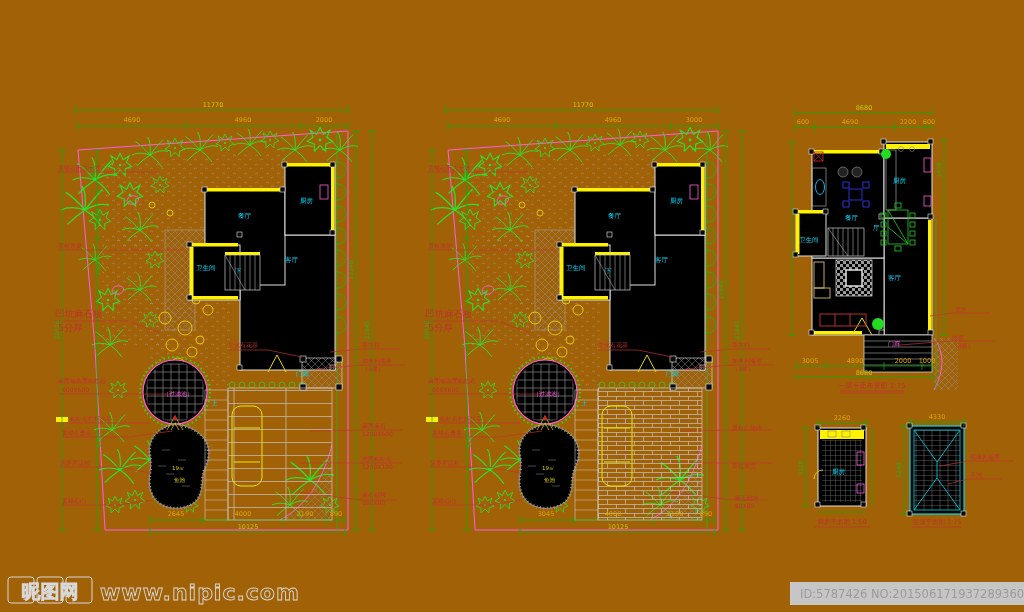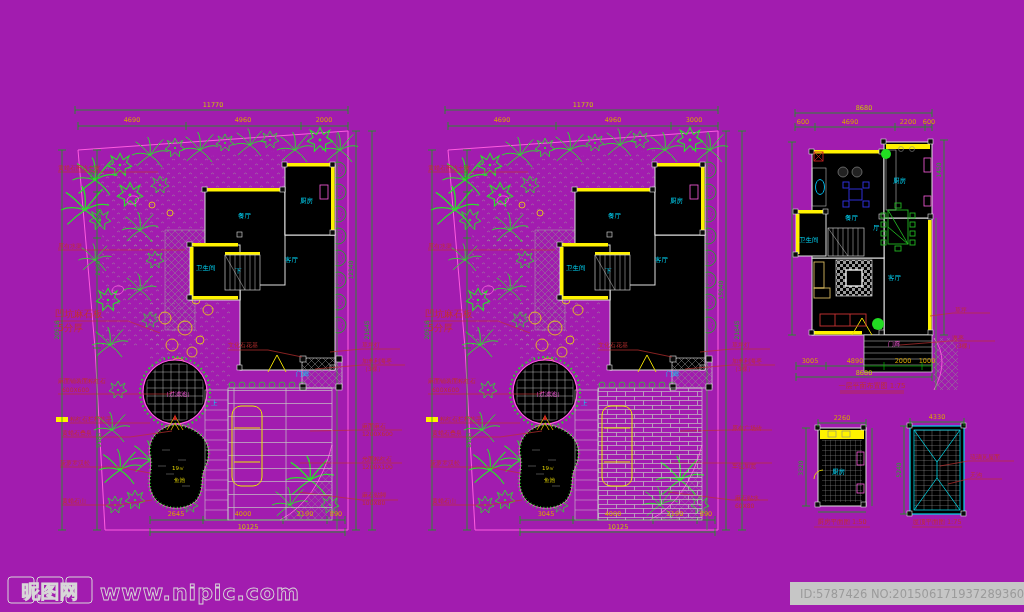--- a/index.html
+++ b/index.html
@@ -1,16 +1,16 @@
 <!DOCTYPE html>
 <html><head>
 <meta charset="utf-8">
 <style>
   html,body{margin:0;padding:0;background:#000;}
-  #stage{position:relative;width:1024px;height:612px;background:#a21caf;overflow:hidden;
+  #stage{position:relative;width:1024px;height:612px;background:#a16207;overflow:hidden;
          font-family:"DejaVu Sans","Liberation Sans",sans-serif;}
   svg text{font-family:"DejaVu Sans","Liberation Sans",sans-serif;}
   .dt{fill:#d8a500;font-size:6.5px;}
   .dtt{fill:#c9c900;font-size:6.5px;}
   .dv{fill:#1fb31f;font-size:6px;}
   .lr{fill:#c03030;font-size:6px;}
   .lrb{fill:#c03030;font-size:9.5px;}
   .rm{fill:#00dcff;font-size:6.5px;}
   .mg{fill:#ff5ce0;font-size:6px;}
   .yl{fill:#e8d800;font-size:5.5px;}

